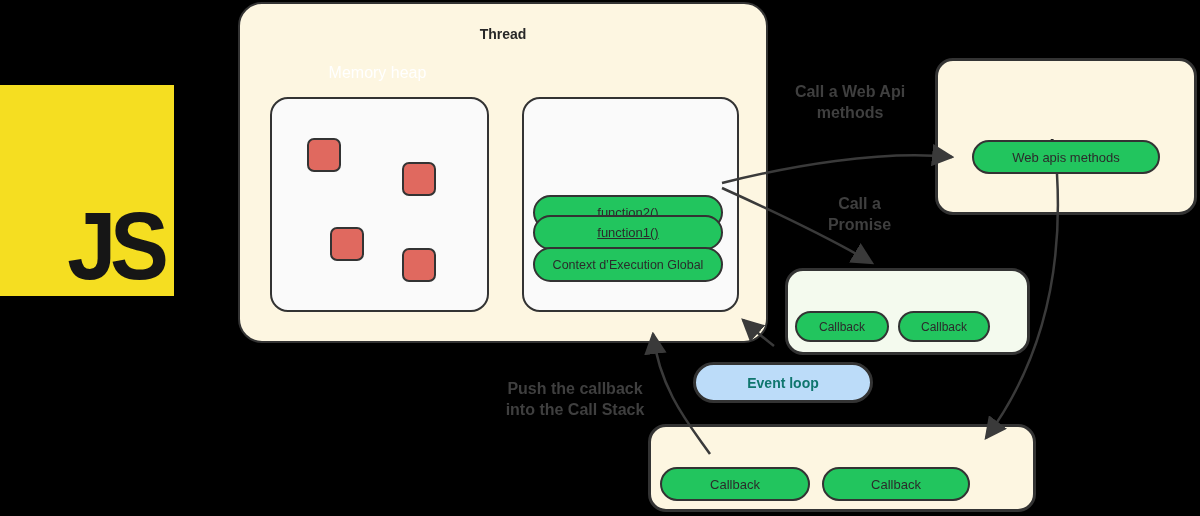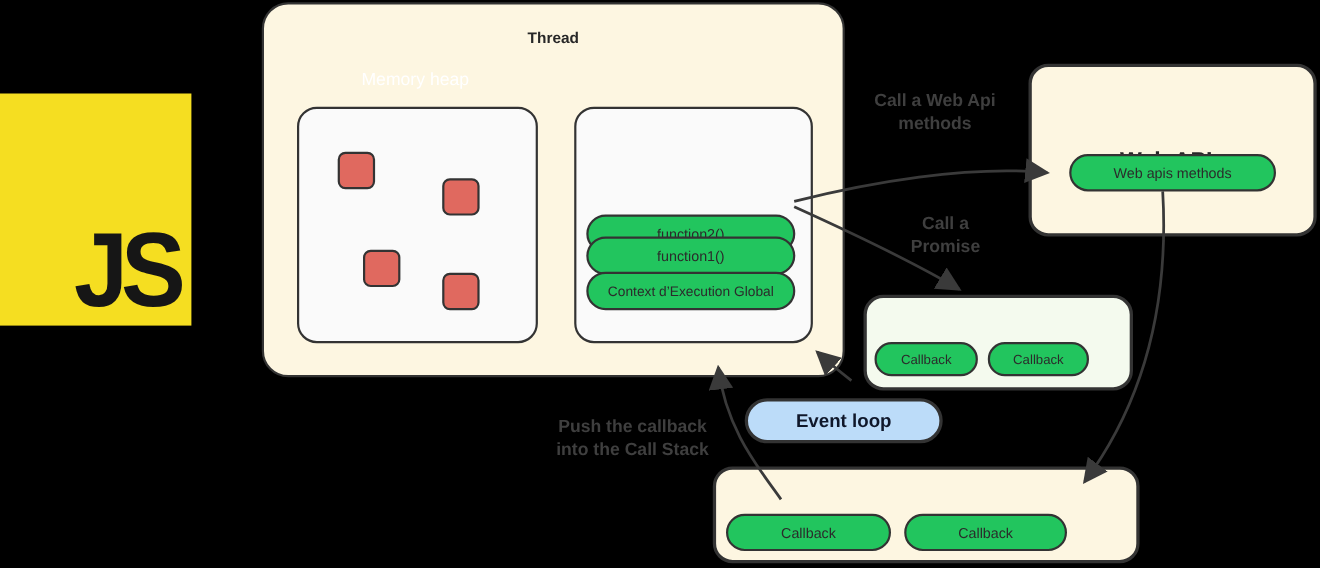--- a/index.html
+++ b/index.html
@@ -27,34 +27,34 @@
   .thread-title{top:22px;font-size:14px;}
   .sublabel{position:absolute;text-align:center;font-size:16px;color:#ffffff;}
   .lbl-heap{left:270px;top:64px;width:215px;}
   .lbl-stack{left:522px;top:64px;width:213px;}
   .heap-box{position:absolute;left:270px;top:97px;width:215px;height:211px;}
   .stack-box{position:absolute;left:522px;top:97px;width:213px;height:211px;}
   .mem{position:absolute;width:34px;height:34px;background:#E0695F;border:2px solid #333;border-radius:7px;box-sizing:border-box;}
   .mem1{left:307px;top:138px;} .mem2{left:402px;top:162px;}
   .mem3{left:330px;top:227px;} .mem4{left:402px;top:248px;}
   .frame{left:533px;width:190px;height:35px;}
-  .f1{top:167px;margin-top:28px;} .f2{top:215px;} .f3{top:247px;font-size:12.5px;}
+  .f1{top:167px;margin-top:28px;} .f2{top:215px;text-decoration:underline;} .f3{top:247px;font-size:12.5px;}
   
   .webapis{left:935px;top:58px;width:262px;height:157px;border-radius:18px;border-width:3px;}
   .webapis-title{top:74px;font-size:21px;}
   .webapis-pill{left:972px;top:140px;width:188px;height:34px;}
   
   .mtq{left:785px;top:268px;width:245px;height:87px;border-radius:18px;border-width:3px;background:#F4FAEE;}
   .mtq-cb1{left:795px;top:311px;width:94px;height:31px;font-size:12px;}
   .mtq-cb2{left:898px;top:311px;width:92px;height:31px;font-size:12px;}
   
   .eventloop{
-    position:absolute;left:677px;top:362px;width:180px;height:41px;background:#BCDCF9;
+    position:absolute;left:693px;top:362px;width:180px;height:41px;background:#BCDCF9;
     border:3px solid #333;border-radius:22px;box-sizing:border-box;
-    display:flex;align-items:center;justify-content:center;font-weight:bold;font-size:17px;color:#0f172a;
+    display:flex;align-items:center;justify-content:center;font-weight:bold;font-size:14px;color:#0f766e;
   }
   
   .tq{left:648px;top:424px;width:388px;height:88px;border-radius:18px;border-width:3px;}
   .tq-cb1{left:660px;top:467px;width:150px;height:34px;}
   .tq-cb2{left:822px;top:467px;width:148px;height:34px;}
   
   .arrowlabel{position:absolute;text-align:center;font-weight:bold;font-size:16px;line-height:1.3;color:#3f3f3f;}
   .al-webapi{left:770px;top:82px;width:160px;}
   .al-promise{left:812px;top:194px;width:95px;}
   .al-push{left:486px;top:379px;width:178px;}

